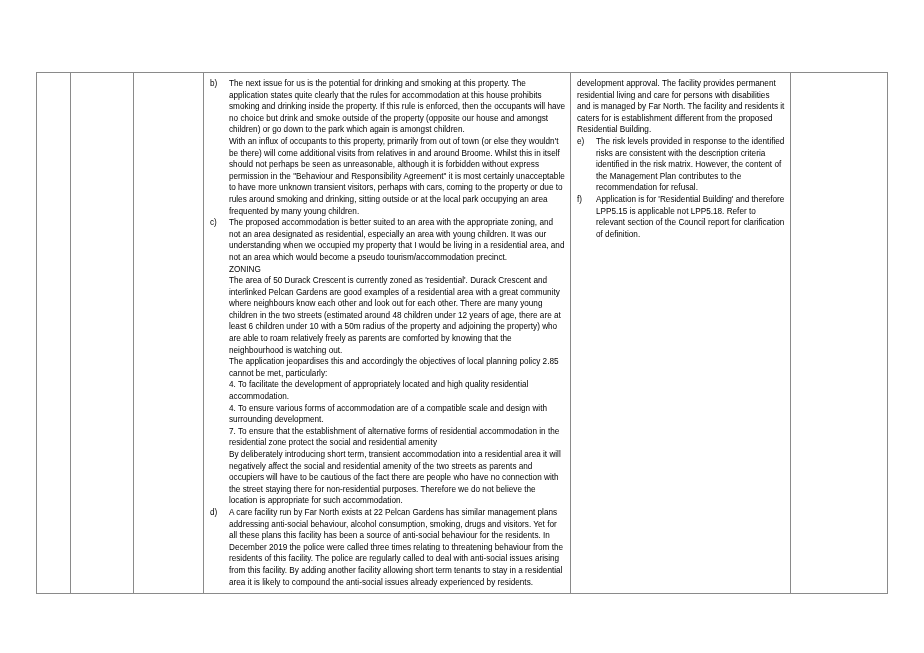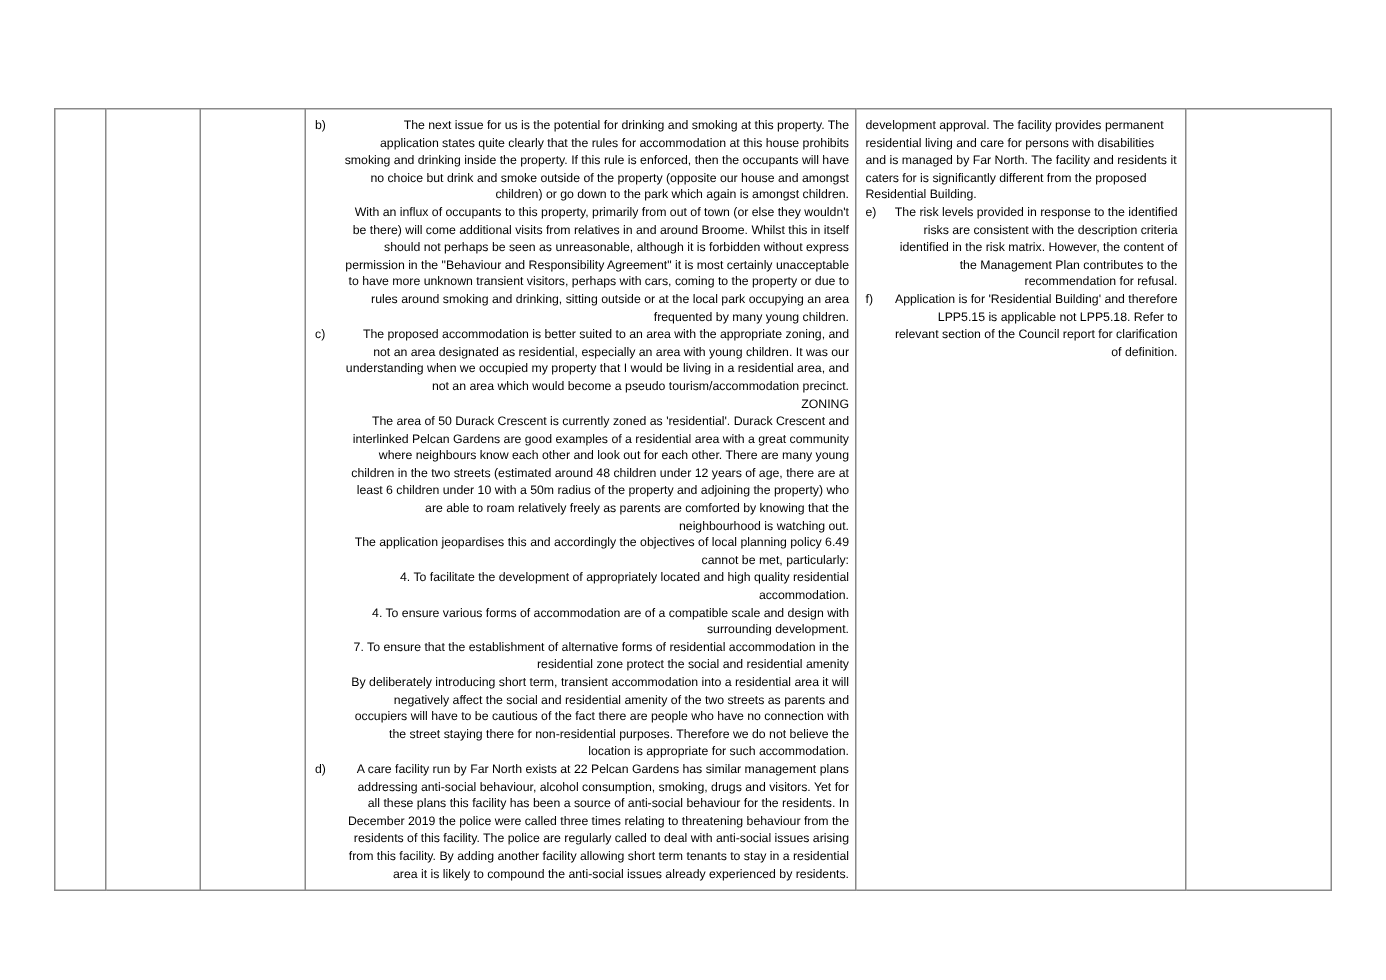--- a/index.html
+++ b/index.html
@@ -65,21 +65,21 @@
     box-sizing: border-box;
   }
   .li-body {
     flex: 1 1 auto;
     min-width: 0;
   }
   .para {
     margin: 0;
     font-size: 8.2px;
     line-height: 11.6px;
-    text-align: right;
+    text-align: left;
   }
   .resp-li-label {
     width: 21px;
     padding-left: 2px;
   }
   .resp .li, .resp .para {
     font-size: 8.2px;
     line-height: 11.6px;
   }
   .lead-para {
@@ -119,42 +119,42 @@
                   <p class="para">With an influx of occupants to this property, primarily from out of town (or else they wouldn't be there) will come additional visits from relatives in and around Broome. Whilst this in itself should not perhaps be seen as unreasonable, although it is forbidden without express permission in the "Behaviour and Responsibility Agreement" it is most certainly unacceptable to have more unknown transient visitors, perhaps with cars, coming to the property or due to rules around smoking and drinking, sitting outside or at the local park occupying an area frequented by many young children.</p>
                 </div>
               </div>
 
               <div class="li">
                 <div class="li-label">c)</div>
                 <div class="li-body">
                   <p class="para">The proposed accommodation is better suited to an area with the appropriate zoning, and not an area designated as residential, especially an area with young children. It was our understanding when we occupied my property that I would be living in a residential area, and not an area which would become a pseudo tourism/accommodation precinct.</p>
                   <p class="para">ZONING</p>
                   <p class="para">The area of 50 Durack Crescent is currently zoned as 'residential'. Durack Crescent and interlinked Pelcan Gardens are good examples of a residential area with a great community where neighbours know each other and look out for each other. There are many young children in the two streets (estimated around 48 children under 12 years of age, there are at least 6 children under 10 with a 50m radius of the property and adjoining the property) who are able to roam relatively freely as parents are comforted by knowing that the neighbourhood is watching out.</p>
-                  <p class="para">The application jeopardises this and accordingly the objectives of local planning policy 6.49 cannot be met, particularly:</p>
+                  <p class="para">The application jeopardises this and accordingly the objectives of local planning policy 2.85 cannot be met, particularly:</p>
                   <p class="para">4. To facilitate the development of appropriately located and high quality residential accommodation.</p>
                   <p class="para">4. To ensure various forms of accommodation are of a compatible scale and design with surrounding development.</p>
                   <p class="para">7. To ensure that the establishment of alternative forms of residential accommodation in the residential zone protect the social and residential amenity</p>
                   <p class="para">By deliberately introducing short term, transient accommodation into a residential area it will negatively affect the social and residential amenity of the two streets as parents and occupiers will have to be cautious of the fact there are people who have no connection with the street staying there for non-residential purposes. Therefore we do not believe the location is appropriate for such accommodation.</p>
                 </div>
               </div>
 
               <div class="li">
                 <div class="li-label">d)</div>
                 <div class="li-body">
                   <p class="para">A care facility run by Far North exists at 22 Pelcan Gardens has similar management plans addressing anti-social behaviour, alcohol consumption, smoking, drugs and visitors. Yet for all these plans this facility has been a source of anti-social behaviour for the residents. In December 2019 the police were called three times relating to threatening behaviour from the residents of this facility. The police are regularly called to deal with anti-social issues arising from this facility. By adding another facility allowing short term tenants to stay in a residential area it is likely to compound the anti-social issues already experienced by residents.</p>
                 </div>
               </div>
 
             </div>
           </div>
         </td>
 
         <td>
           <div class="cell-pad-resp resp">
-            <p class="lead-para">development approval. The facility provides permanent residential living and care for persons with disabilities and is managed by Far North. The facility and residents it caters for is significantly different from the proposed Residential Building.</p>
+            <p class="lead-para">development approval. The facility provides permanent residential living and care for persons with disabilities and is managed by Far North. The facility and residents it caters for is establishment different from the proposed Residential Building.</p>
             <div class="list">
 
               <div class="li">
                 <div class="li-label resp-li-label">e)</div>
                 <div class="li-body">
                   <p class="para">The risk levels provided in response to the identified risks are consistent with the description criteria identified in the risk matrix. However, the content of the Management Plan contributes to the recommendation for refusal.</p>
                 </div>
               </div>
 
               <div class="li">

